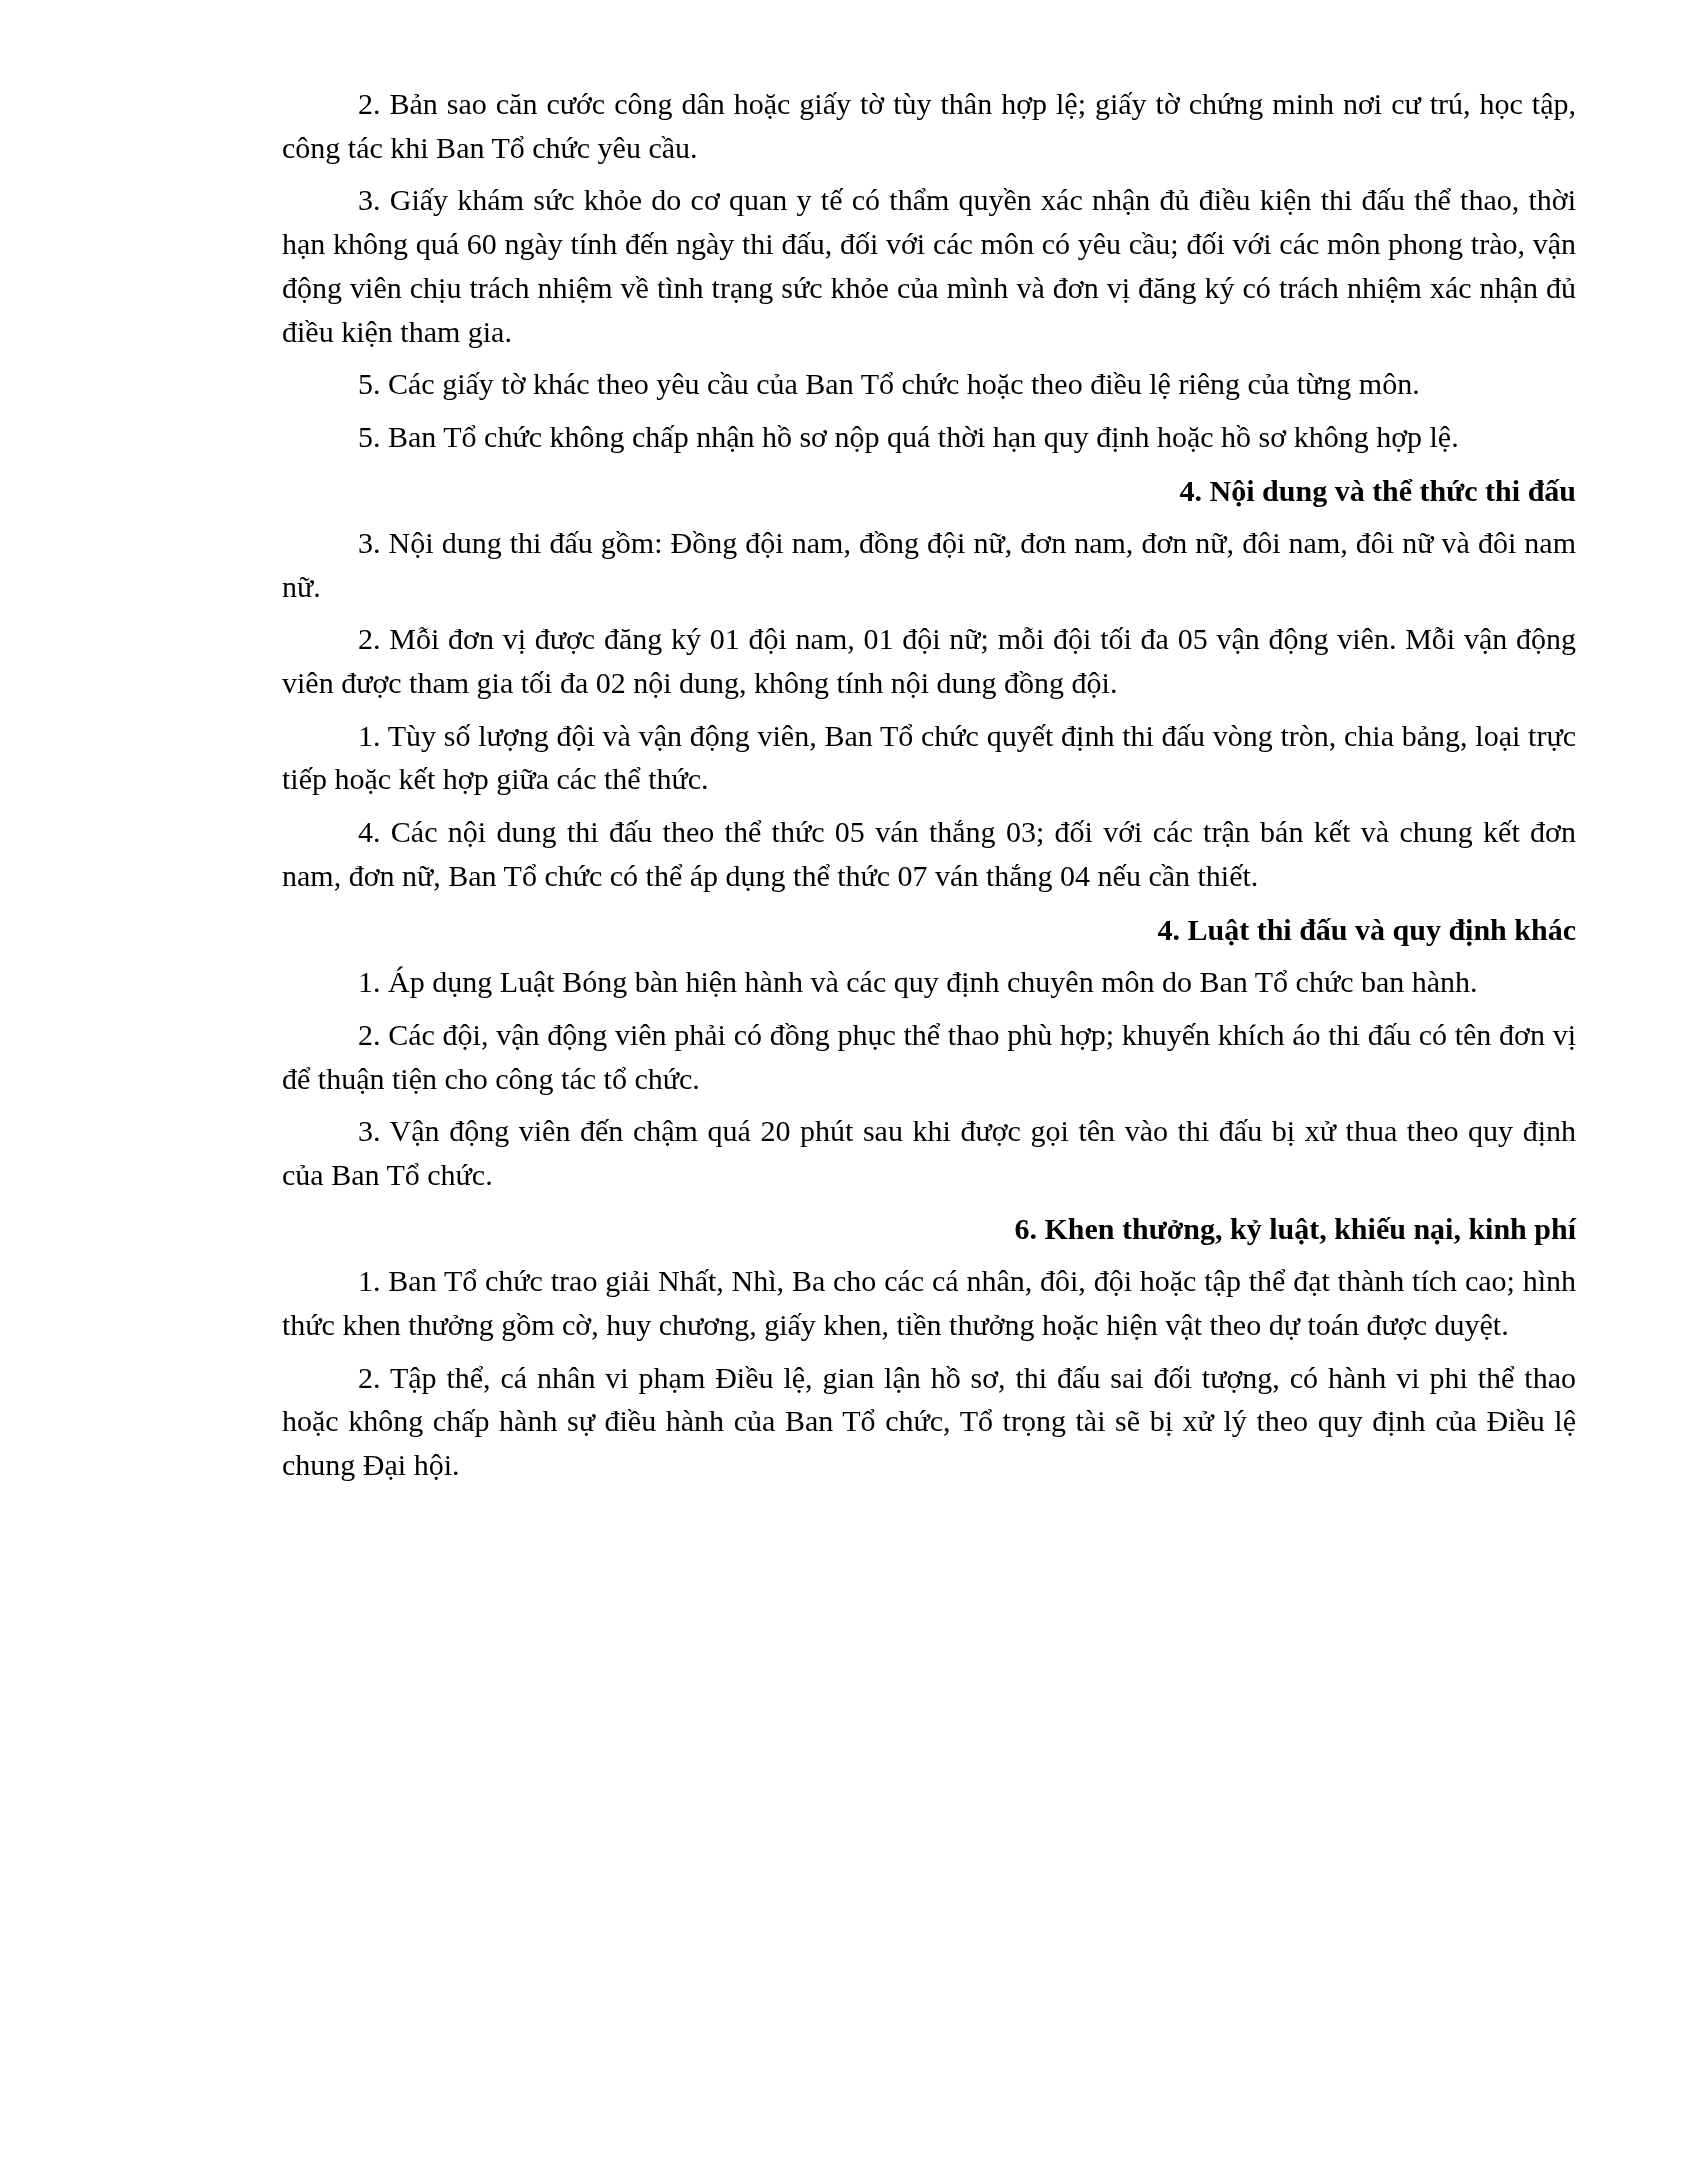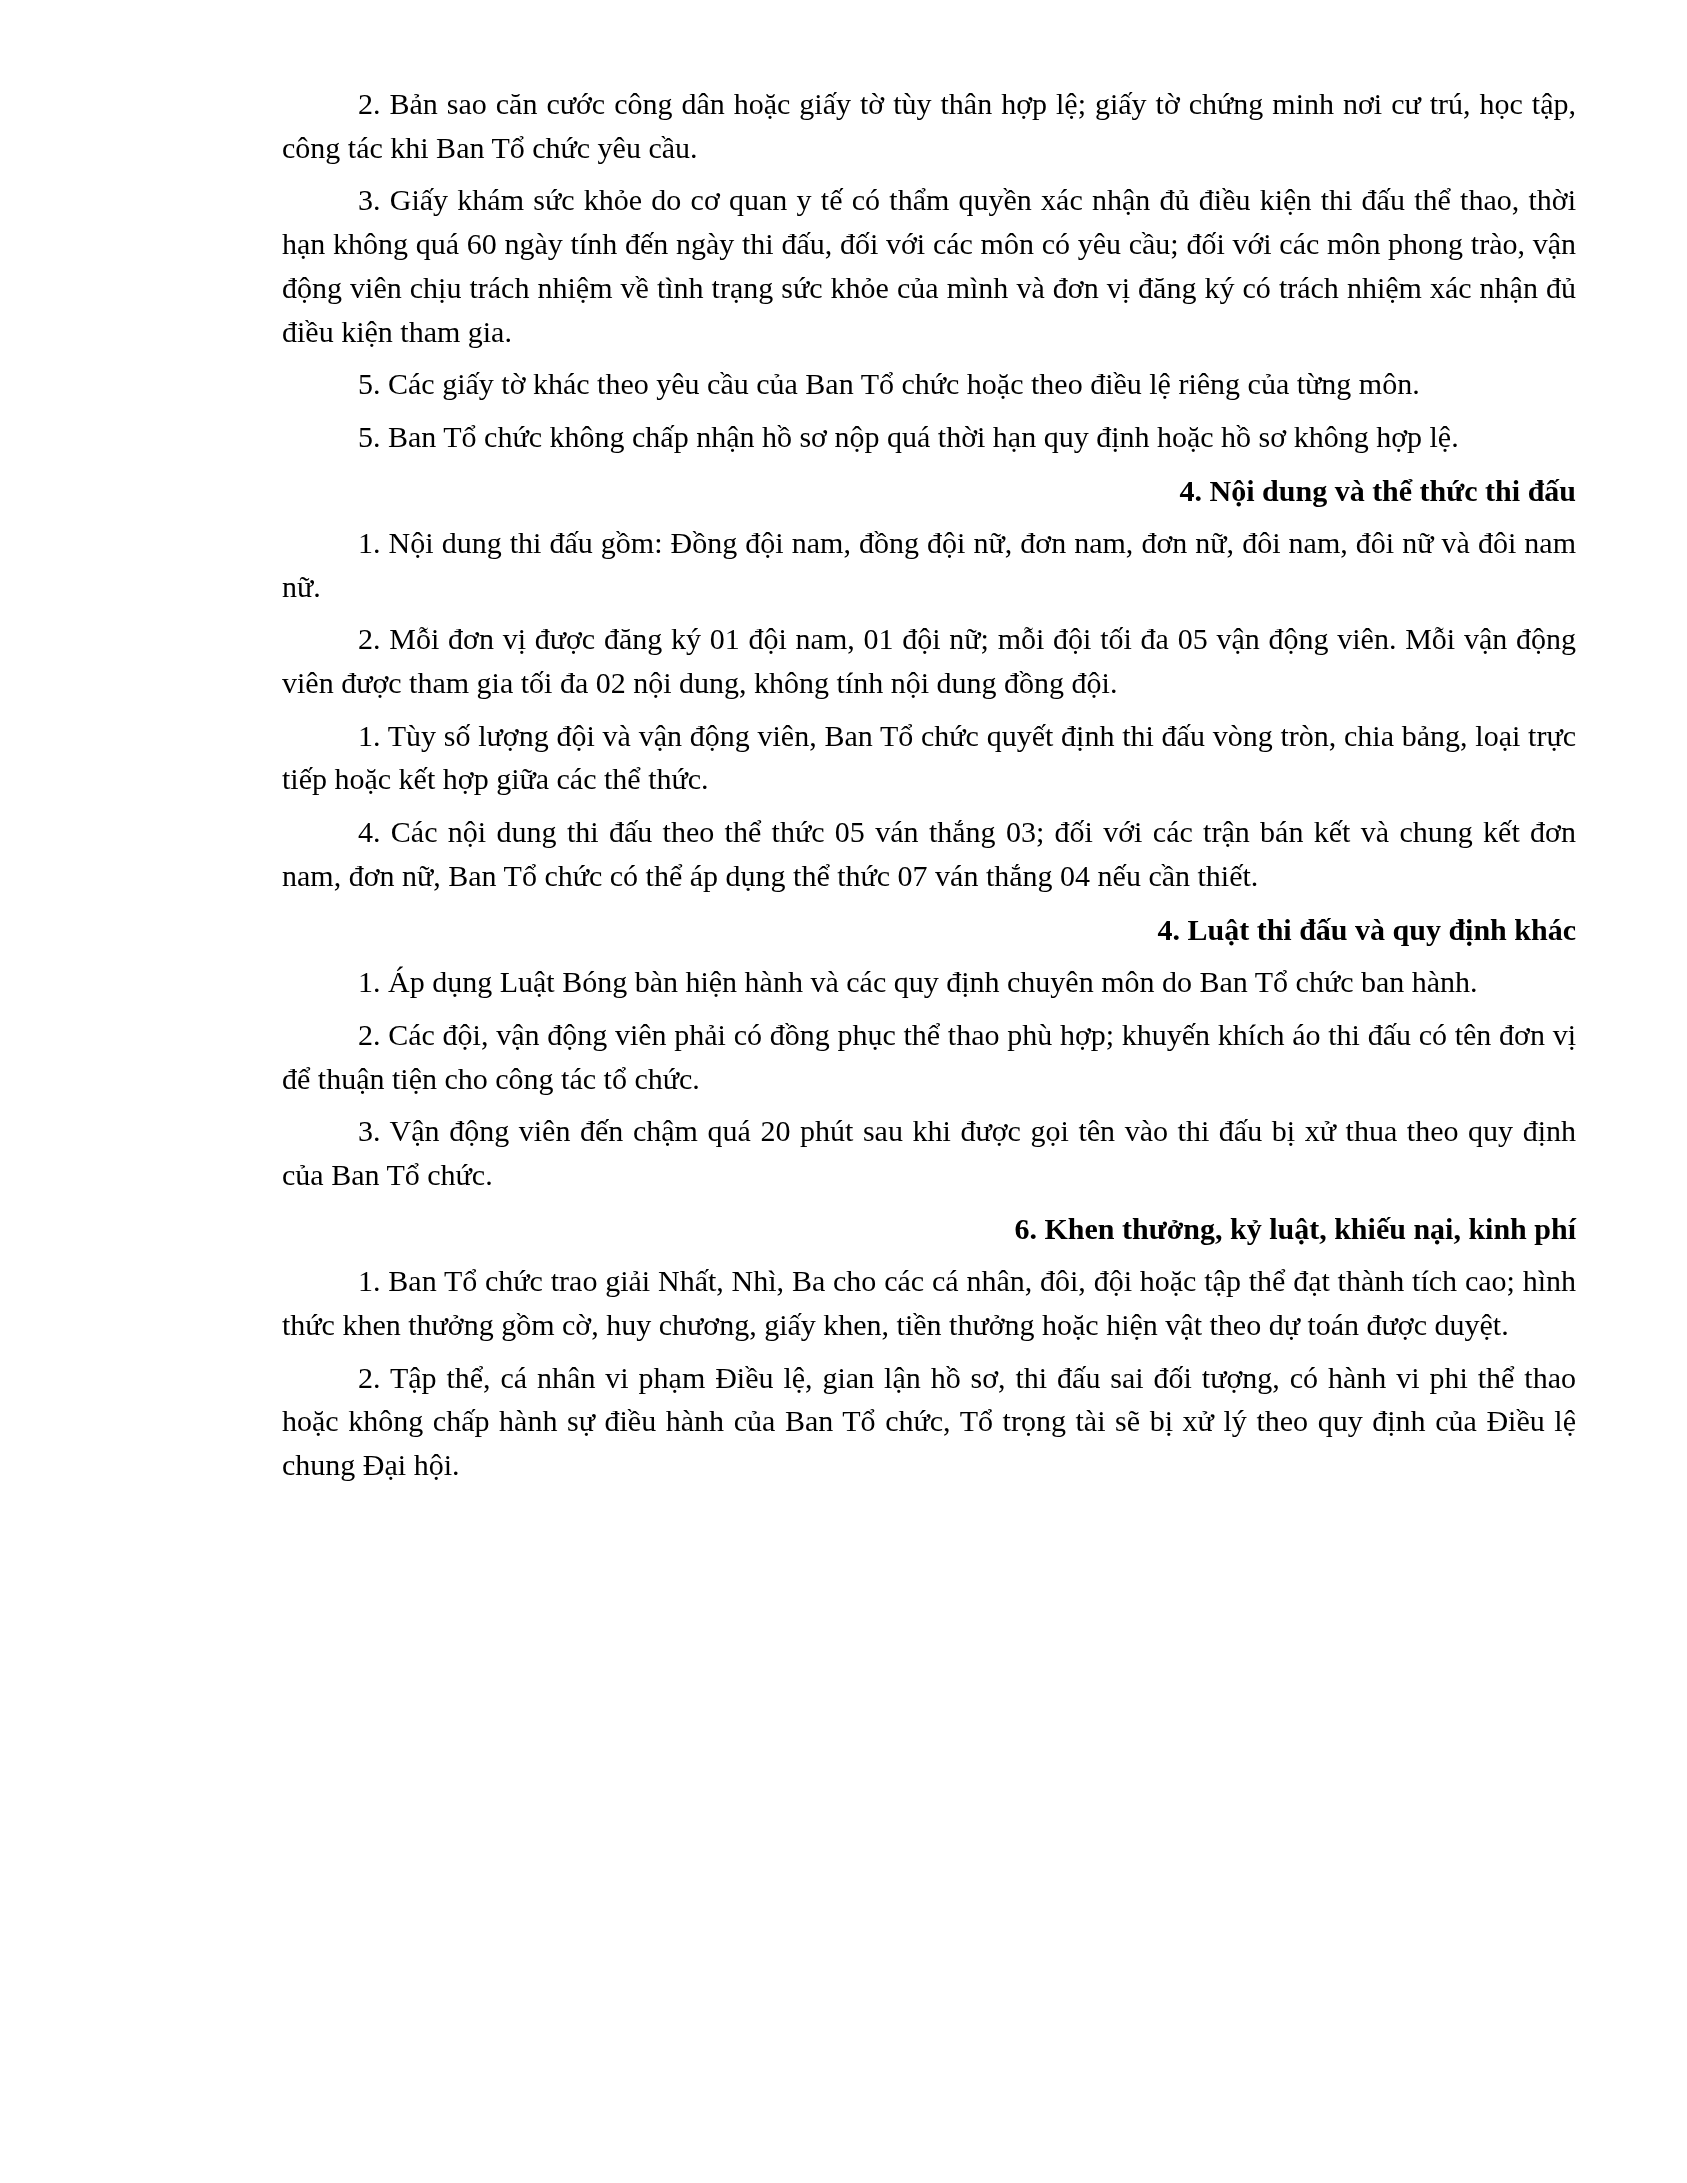--- a/index.html
+++ b/index.html
@@ -58,21 +58,21 @@
     <p class="para">2. Bản sao căn cước công dân hoặc giấy tờ tùy thân hợp lệ; giấy tờ chứng minh nơi cư trú, học tập, công tác khi Ban Tổ chức yêu cầu.</p>
 
     <p class="para">3. Giấy khám sức khỏe do cơ quan y tế có thẩm quyền xác nhận đủ điều kiện thi đấu thể thao, thời hạn không quá 60 ngày tính đến ngày thi đấu, đối với các môn có yêu cầu; đối với các môn phong trào, vận động viên chịu trách nhiệm về tình trạng sức khỏe của mình và đơn vị đăng ký có trách nhiệm xác nhận đủ điều kiện tham gia.</p>
 
     <p class="para">5. Các giấy tờ khác theo yêu cầu của Ban Tổ chức hoặc theo điều lệ riêng của từng môn.</p>
 
     <p class="para last-of-block">5. Ban Tổ chức không chấp nhận hồ sơ nộp quá thời hạn quy định hoặc hồ sơ không hợp lệ.</p>
 
     <p class="heading">4. Nội dung và thể thức thi đấu</p>
 
-    <p class="para">1. Nội dung thi đấu gồm: Đồng đội nam, đồng đội nữ, đơn nam, đơn nữ, đôi nam, đôi nữ và đôi nam nữ.</p>
+    <p class="para">3. Nội dung thi đấu gồm: Đồng đội nam, đồng đội nữ, đơn nam, đơn nữ, đôi nam, đôi nữ và đôi nam nữ.</p>
 
     <p class="para">2. Mỗi đơn vị được đăng ký 01 đội nam, 01 đội nữ; mỗi đội tối đa 05 vận động viên. Mỗi vận động viên được tham gia tối đa 02 nội dung, không tính nội dung đồng đội.</p>
 
     <p class="para">1. Tùy số lượng đội và vận động viên, Ban Tổ chức quyết định thi đấu vòng tròn, chia bảng, loại trực tiếp hoặc kết hợp giữa các thể thức.</p>
 
     <p class="para last-of-block">4. Các nội dung thi đấu theo thể thức 05 ván thắng 03; đối với các trận bán kết và chung kết đơn nam, đơn nữ, Ban Tổ chức có thể áp dụng thể thức 07 ván thắng 04 nếu cần thiết.</p>
 
     <p class="heading">4. Luật thi đấu và quy định khác</p>
 
     <p class="para">1. Áp dụng Luật Bóng bàn hiện hành và các quy định chuyên môn do Ban Tổ chức ban hành.</p>

